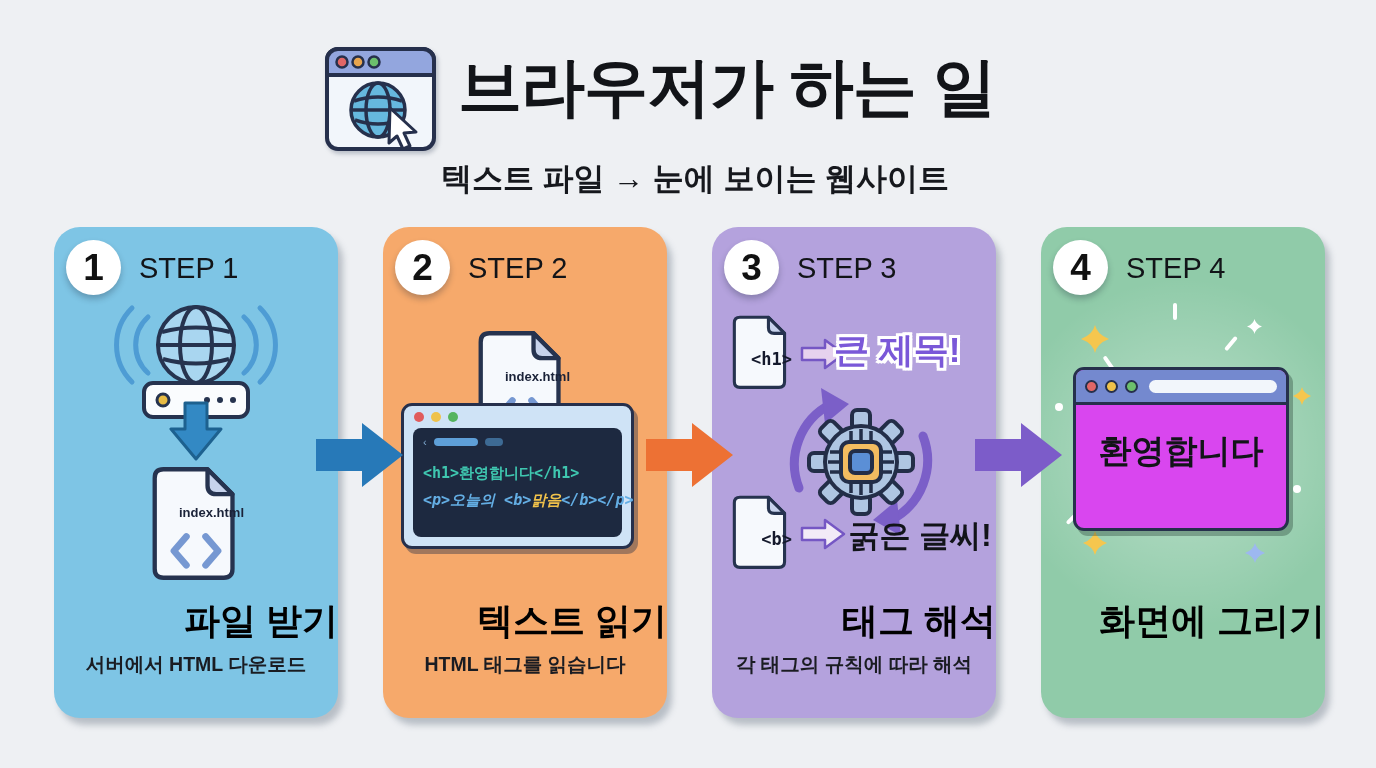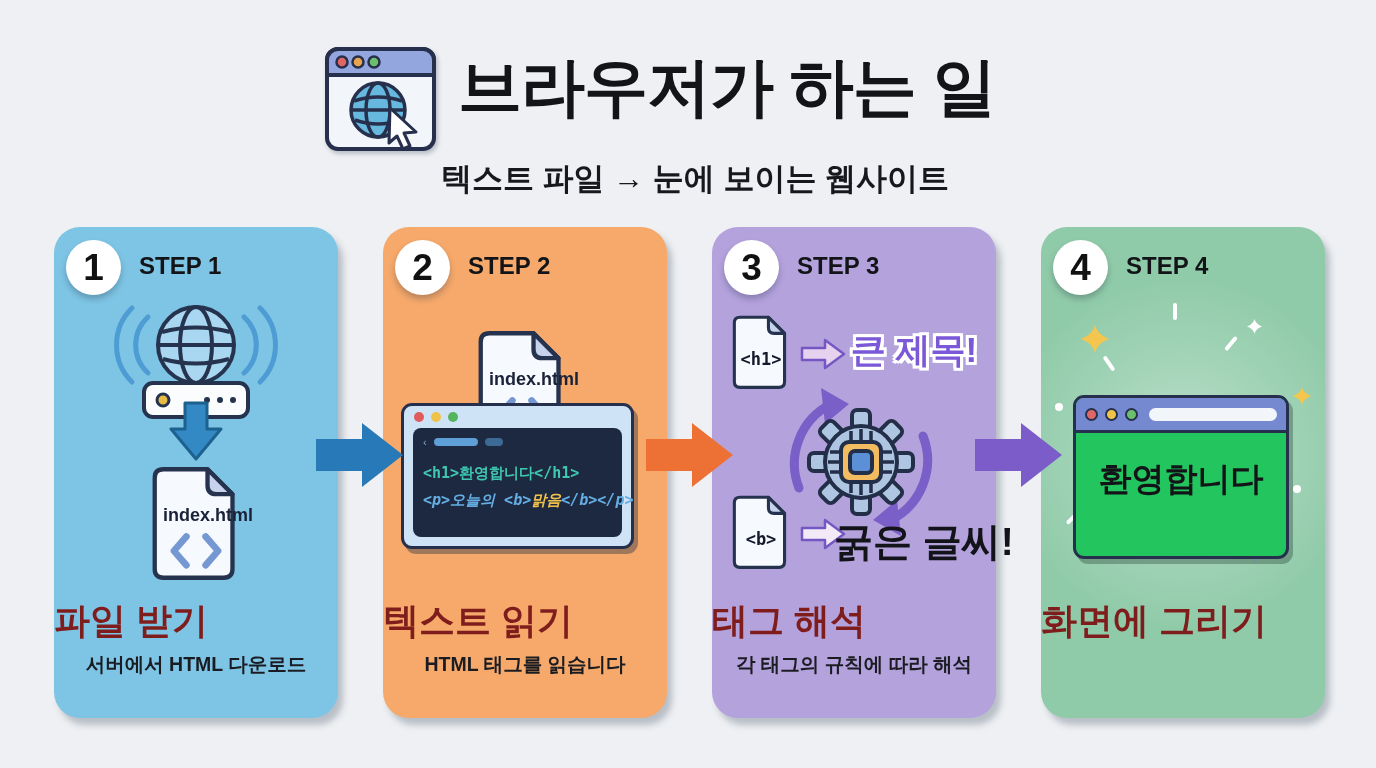--- a/index.html
+++ b/index.html
@@ -14,35 +14,35 @@
 
   
   .card { position:absolute; top:227px; width:284px; height:491px; border-radius:26px;
           box-shadow:5px 7px 6px rgba(120,130,145,.45); }
   .card1 { left:54px; }  .card2 { left:383px; } .card3 { left:712px; } .card4 { left:1041px; }
 
   .badge { position:absolute; left:12px; top:13px; width:55px; height:55px; border-radius:50%;
            background:#fff; box-shadow:0 4px 6px rgba(25,35,55,.28);
            display:flex; align-items:center; justify-content:center;
            font-size:37px; font-weight:800; color:#111; }
-  .step-label { position:absolute; left:85px; top:25px; font-size:24px; font-weight:700; color:#121418; }
-
-  .card-title { position:absolute; left:0; top:370px; width:100%; text-align:left;
-                font-size:36px; font-weight:900; color:#7f1d1d; }
+  .step-label { position:absolute; left:85px; top:25px; font-size:29px; font-weight:400; color:#121418; }
+
+  .card-title { position:absolute; left:0; top:370px; width:100%; text-align:right;
+                font-size:36px; font-weight:900; color:#000000; }
   .card-sub   { position:absolute; left:0; top:424px; width:100%; text-align:center;
                 font-size:19.5px; font-weight:700; color:#1a1c22; }
 
   
   .file { position:absolute; width:96px; height:116px; }
   .file svg { position:absolute; inset:0; width:100%; height:100%; }
-  .file-name { position:absolute; left:12px; top:40px; width:100%; text-align:center;
-               font-size:18px; font-weight:700; color:#1a2238; }
+  .file-name { position:absolute; left:0; top:40px; width:100%; text-align:right;
+               font-size:13px; font-weight:700; color:#1a2238; }
   .chip { position:absolute; width:62px; height:78px; }
   .chip svg { position:absolute; inset:0; width:100%; height:100%; }
-  .chip-tag { position:absolute; left:0; top:36px; width:100%; text-align:center;
+  .chip-tag { position:absolute; left:0; top:36px; width:100%; text-align:right;
               font-size:17px; font-weight:800; color:#14192c; font-family:"DejaVu Sans Mono", monospace; }
 
   
   .net-icon { position:absolute; left:52px; top:66px; width:180px; height:132px; }
   .dl-arrow { position:absolute; left:114px; top:174px; width:56px; height:60px; }
   .card1 .file { left:94px; top:238px; }
 
   
   .card2 .file { left:91px; top:102px; z-index:1; }
   .editor { position:absolute; left:18px; top:176px; width:233px; height:146px; z-index:2;
@@ -60,33 +60,33 @@
   .code { font-family:"DejaVu Sans Mono", monospace; font-size:15px; font-weight:700; white-space:nowrap; }
   .code.l1 { margin-top:16px; color:#3FC7B0; }
   .code.l2 { margin-top:8px;font-style:italic; }
   .code .blue{ color:#64AEE4; } .code .yellow{ color:#F1C24B; }
 
   
   .card3 .chip1 { left:18px; top:86px; }
   .card3 .chip2 { left:18px; top:266px; }
   .sm-arrow { position:absolute; width:46px; height:34px; }
   .sm-arrow.a1 { left:88px; top:110px; } .sm-arrow.a2 { left:88px; top:290px; }
-  .result-top { position:absolute; left:122px; top:100px; width:160px; text-align:center;
+  .result-top { position:absolute; left:122px; top:100px; width:160px; 
                 font-size:35px; font-weight:900; color:#7A58D8; white-space:nowrap;
                 text-shadow:-3px -3px 0 #fff,3px -3px 0 #fff,-3px 3px 0 #fff,3px 3px 0 #fff,0 -3px 0 #fff,0 3px 0 #fff,-3px 0 0 #fff,3px 0 0 #fff; }
-  .result-bottom { position:absolute; left:122px; top:288px; width:160px; text-align:center;
-                   font-size:39px; font-weight:900; color:#121419; white-space:nowrap; }
+  .result-bottom { position:absolute; left:128px; top:288px; width:160px; text-align:center;
+                   font-size:31px; font-weight:900; color:#121419; white-space:nowrap; }
   .cycle { position:absolute; left:64px; top:150px; width:170px; height:170px; }
 
   
   .card4::before { content:""; position:absolute; inset:0; border-radius:26px;
                    background:radial-gradient(circle at 50% 46%, rgba(255,255,255,.38), rgba(255,255,255,0) 58%); }
   .mini-browser { position:absolute; left:32px; top:140px; width:216px; height:164px;
-                  background:#22c55e; border:3.5px solid #26304C; border-radius:11px; overflow:hidden;
-                  box-shadow:4px 5px 0 rgba(35,60,48,.35);margin-top:28px; }
+                  background:#d946ef; border:3.5px solid #26304C; border-radius:11px; overflow:hidden;
+                  box-shadow:4px 5px 0 rgba(35,60,48,.35); }
   .mb-bar { height:35px; background:#7489CF; border-bottom:3px solid #26304C;
             display:flex; align-items:center; padding:0 9px; gap:7px; }
   .mdot { width:13px; height:13px; border-radius:50%; border:2px solid #26304C; display:block; }
   .mdot.r{background:#E06767;} .mdot.y{background:#EFC24A;} .mdot.g{background:#6CBF6C;}
   .mb-url { flex:1; height:13px; background:#F2F6FB; border-radius:7px; margin-left:4px; }
   .mb-h { margin-top:24px; text-align:center; font-size:33px; font-weight:900; color:#121418; }
   .mb-p { margin-top:10px; text-align:center; font-size:19px; color:#16181d; }
   .mb-p .b { font-weight:900; }
   .spark { position:absolute; }
   .sdot { position:absolute; border-radius:50%; background:#fff; }

